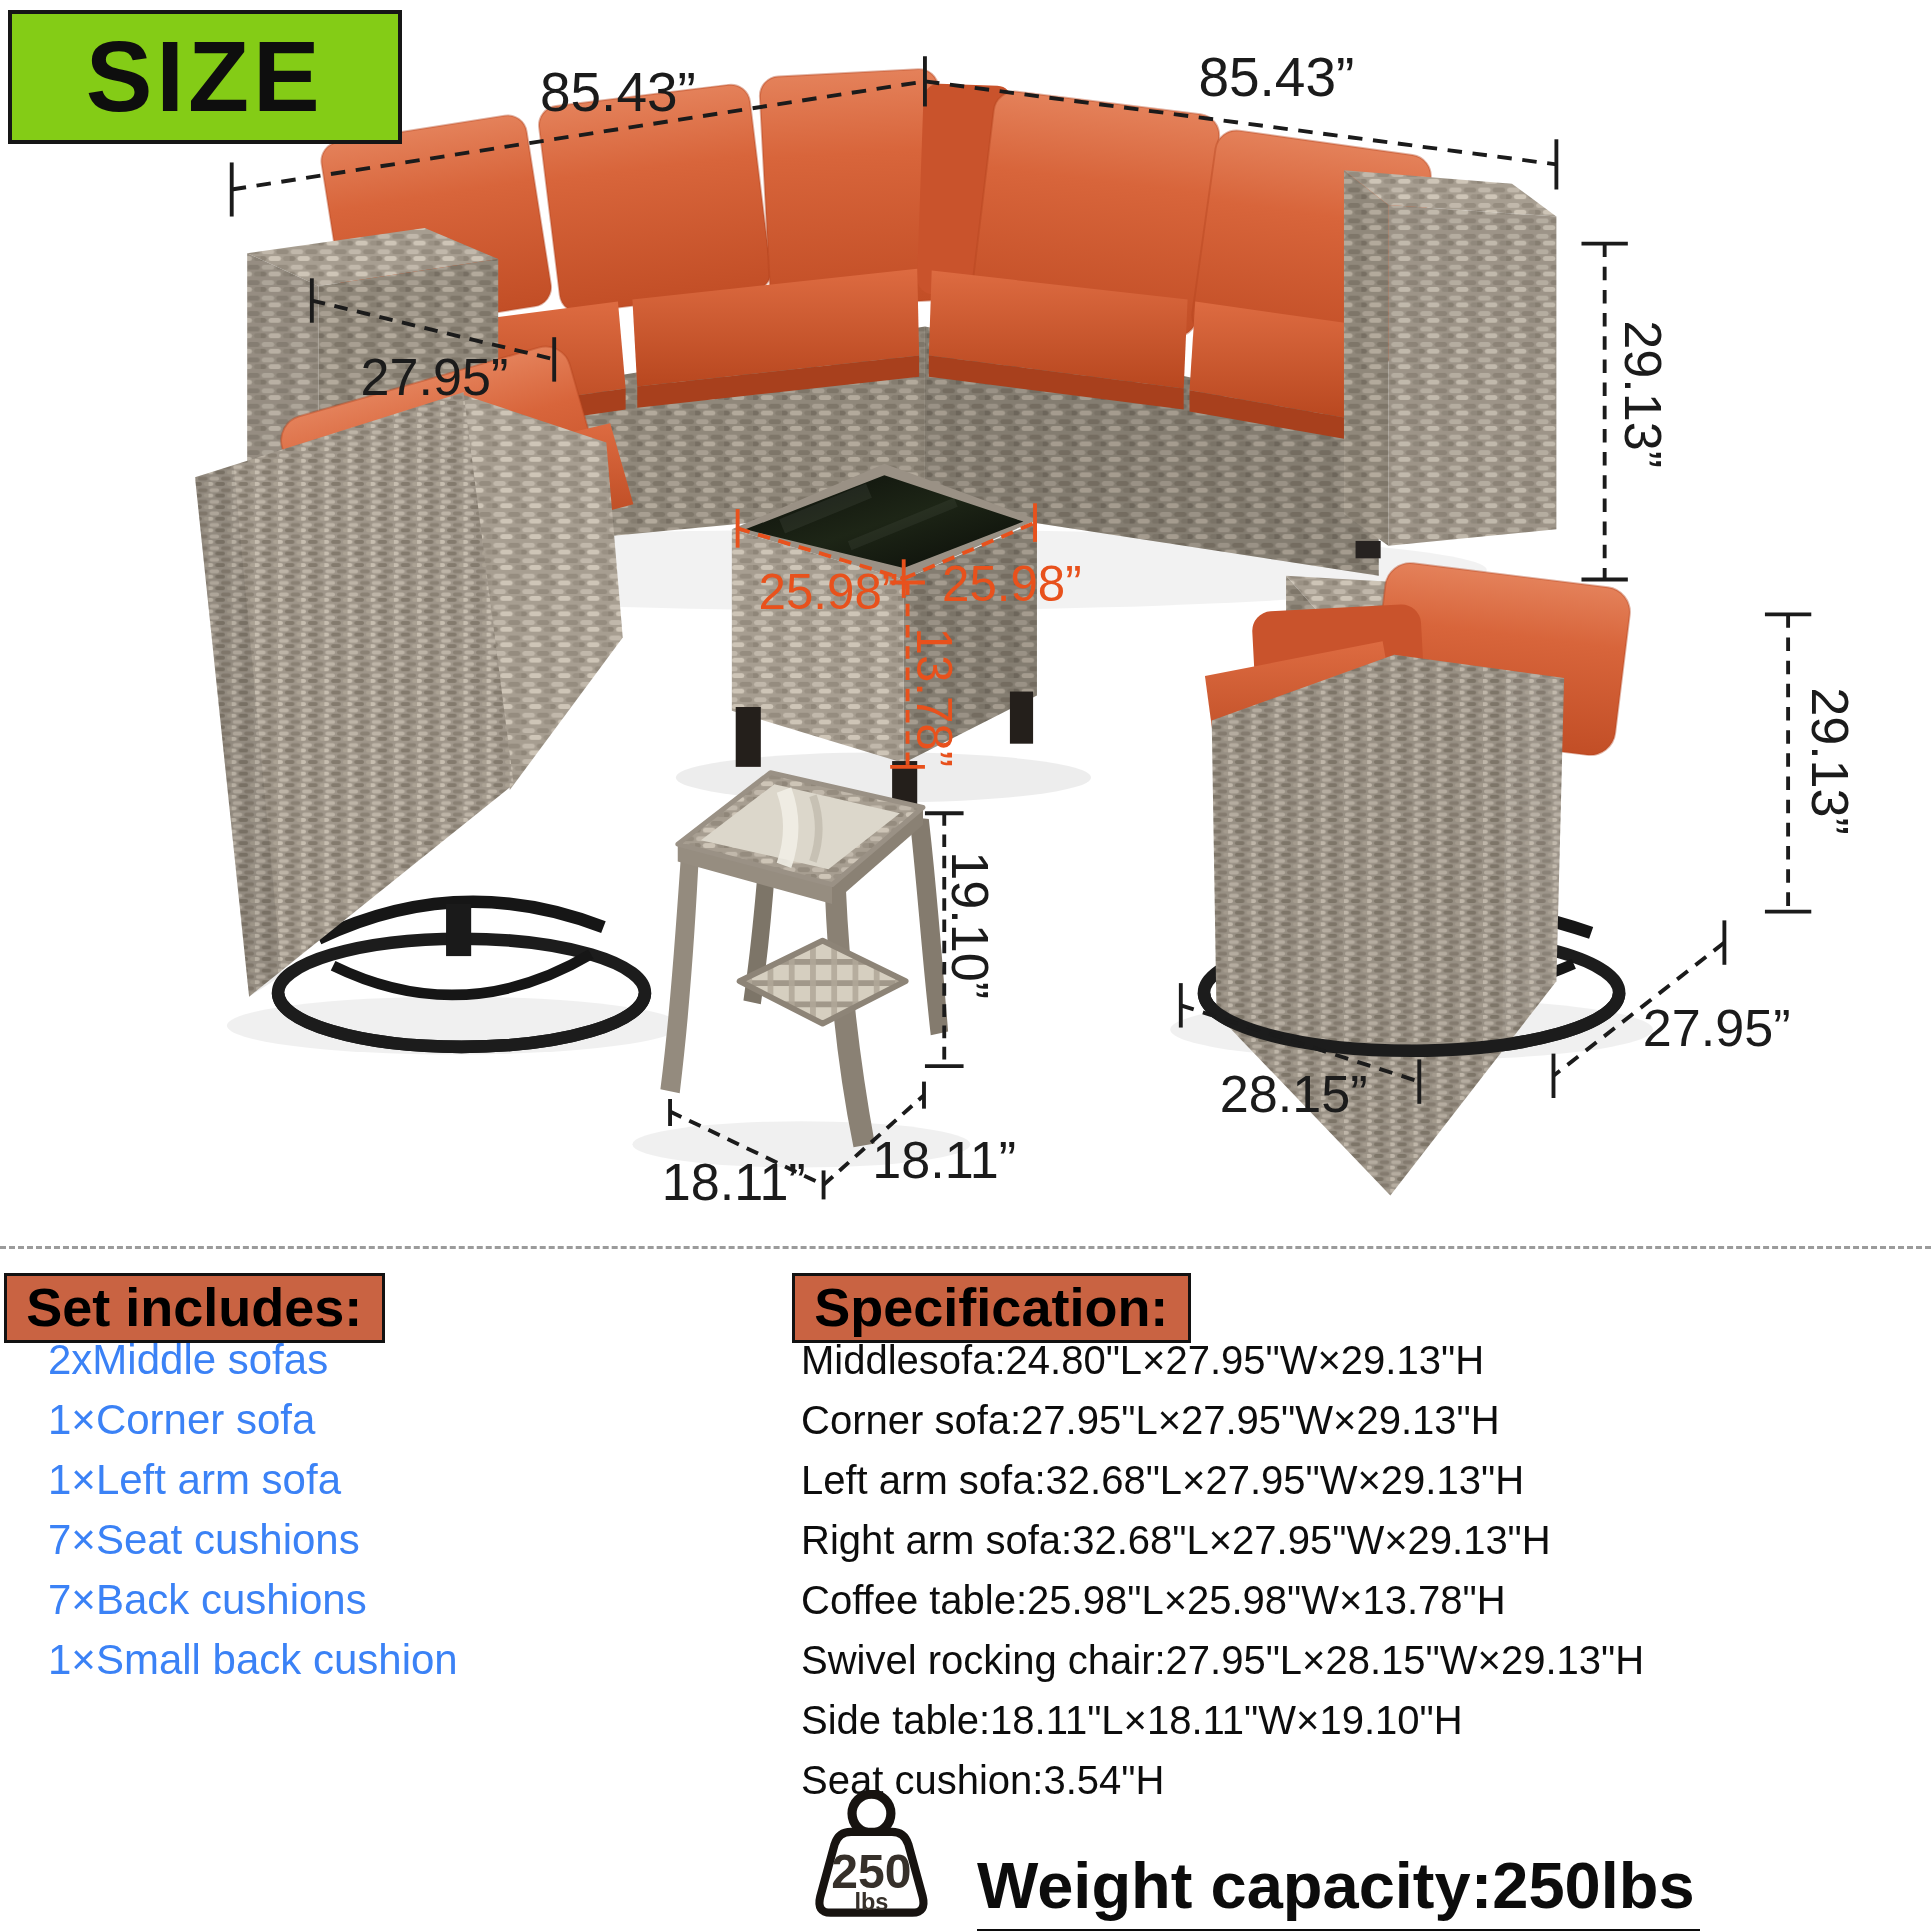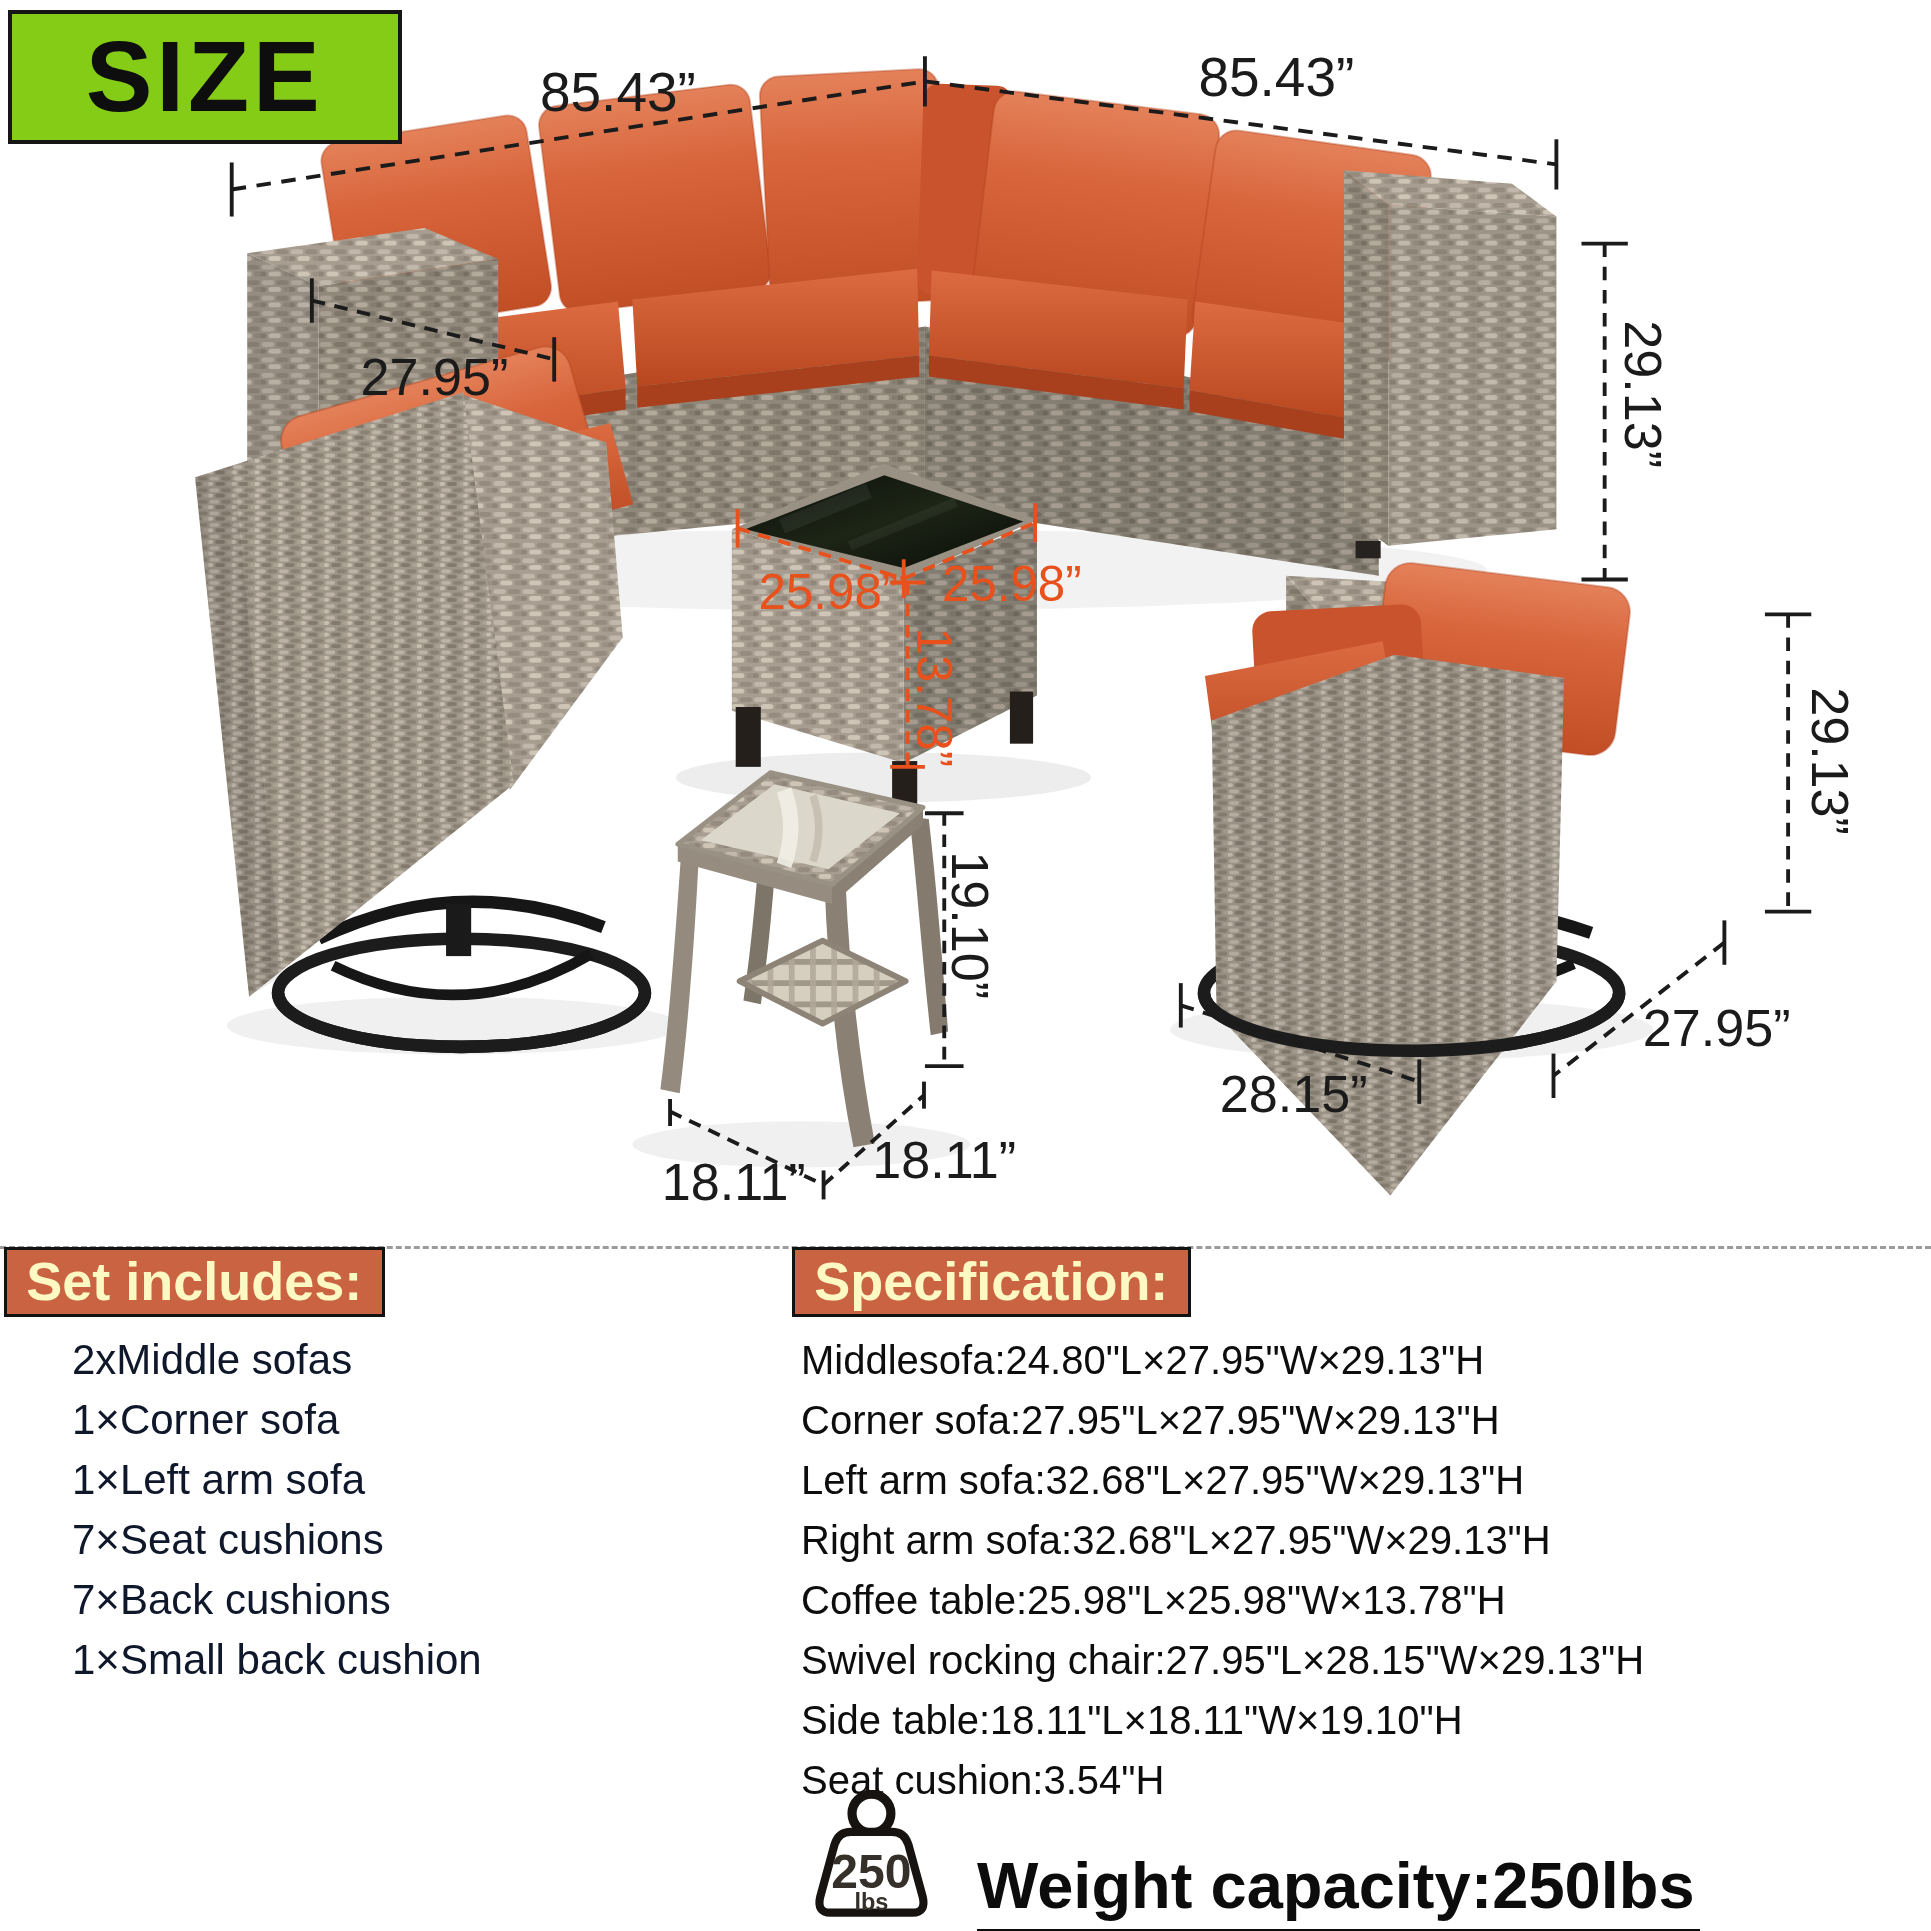--- a/index.html
+++ b/index.html
@@ -8,28 +8,28 @@
   .abs{position:absolute;}
   #size-badge{
     left:7.7px;top:9.7px;width:386px;height:126px;
     background:#84cc16;border:4.8px solid #161616;
     color:#0e0e0e;font-size:100px;font-weight:bold;letter-spacing:3.9px;
     display:flex;align-items:center;justify-content:center;
   }
   #diagram{left:0;top:0;width:1931px;height:1246px;}
   #divider{left:0;top:1246px;width:1931px;height:0;border-top:3.9px dashed #9b9b9b;}
   .heading-box{
-    top:1247px;height:64px;line-height:62px;
-    background:#C96342;border:3.9px solid #121212;color:#fef9c3;
+    top:1273px;height:64px;line-height:62px;
+    background:#C96342;border:3.9px solid #121212;color:#000000;
     font-size:54px;font-weight:bold;padding:0 19.3px;white-space:nowrap;
   }
   #includes-box{left:3.9px;}
   #spec-box{left:792px;}
   ul.plain{margin:0;padding:0;list-style:none;}
-  #includes-list{left:48px;top:1330px;font-size:42px;color:#0f172a;margin-left:24px;}
+  #includes-list{left:48px;top:1330px;font-size:42px;color:#3b82f6;}
   #includes-list li{line-height:60px;white-space:nowrap;}
   #spec-list{left:801px;top:1330px;font-size:40px;color:#0d0d0d;}
   #spec-list li{line-height:60px;white-space:nowrap;}
   #weight-icon{left:807px;top:1790px;width:133px;height:137px;}
   #weight-label{
     left:977px;top:1848px;font-size:65px;font-weight:bold;color:#0c0c0c;
     border-bottom:7.7px solid #0c0c0c;padding:0 5.8px 5.8px 0;white-space:nowrap;
   }
   text{font-family:"Liberation Sans",sans-serif;}
   .dimtxt{fill:#1b1b1b;font-size:54px;}

